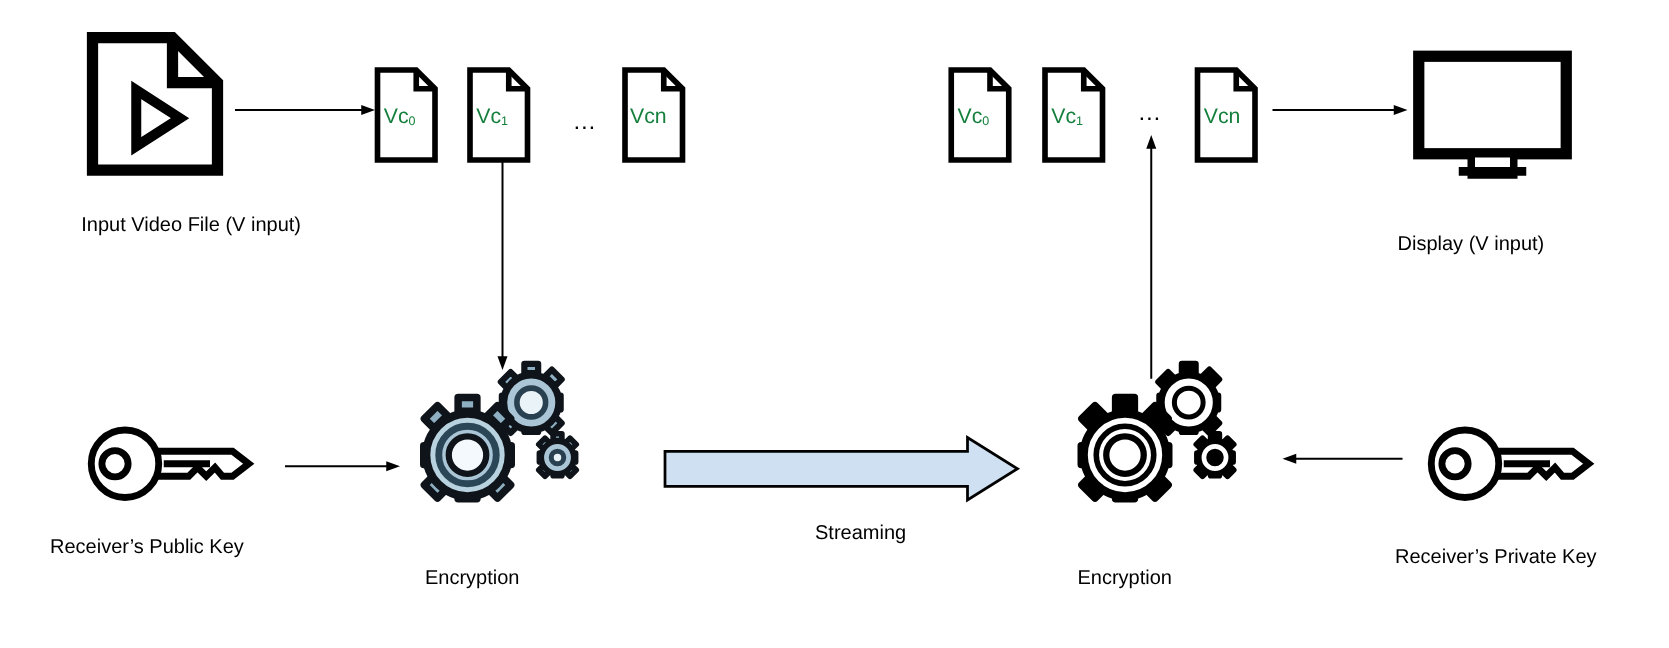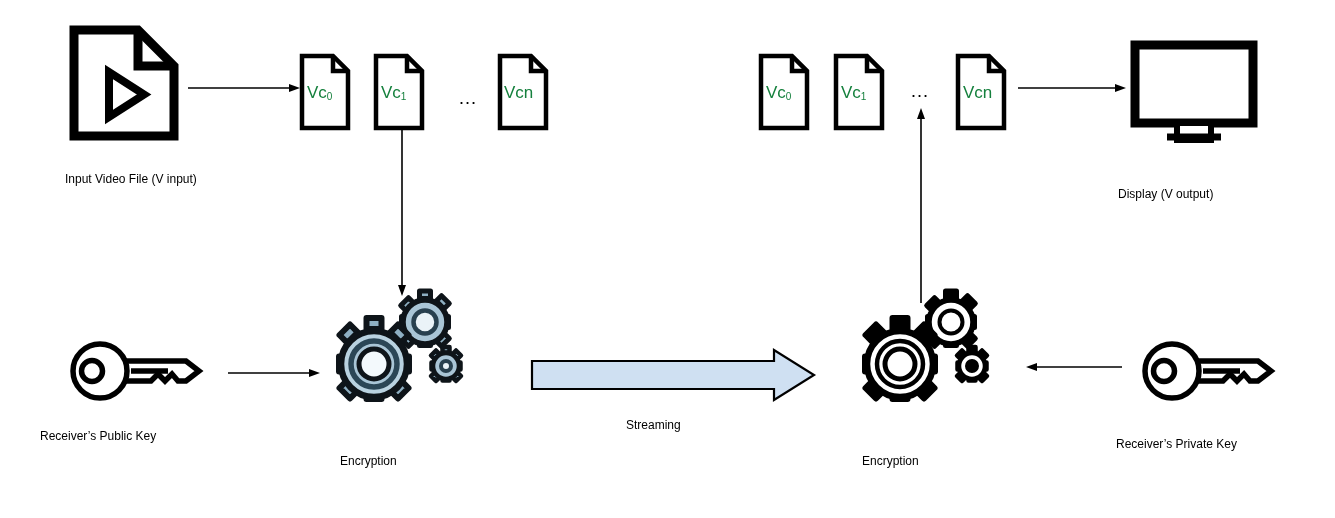--- a/index.html
+++ b/index.html
@@ -13,21 +13,21 @@
   }
   #stage {
     position: relative;
     width: 1335px;
     height: 518px;
     background: #ffffff;
     overflow: hidden;
   }
   .abs { position: absolute; }
   .label {
-    font-size: 12px;
+    font-size: 16px;
     color: #000000;
     white-space: nowrap;
     line-height: 1;
   }
   .chunk-label {
     font-size: 17px;
     line-height: 1;
     white-space: nowrap;
     color: #15803d;
   }
@@ -147,21 +147,21 @@
     </svg>
   </div>
 
   <div class="abs" style="left:1130px; top:40px;">
     <svg width="128" height="100" viewBox="0 0 128 100">
       <rect x="5" y="5" width="118" height="78" fill="#ffffff" stroke="#000000" stroke-width="9"></rect>
       <rect x="47" y="83" width="34" height="17" fill="#ffffff" stroke="#000000" stroke-width="6"></rect>
       <line x1="37" y1="97" x2="91" y2="97" stroke="#000000" stroke-width="7" stroke-linecap="butt"></line>
     </svg>
   </div>
-  <div class="abs label" style="left:1118px; top:188px;">Display (V output)</div>
+  <div class="abs label" style="left:1118px; top:188px;">Display (V input)</div>
 
   <div class="abs" style="left:68px; top:340px;">
     <svg width="140" height="62" viewBox="0 0 140 62">
       <g fill="none" stroke="#000000" stroke-width="5.5" stroke-linejoin="miter" stroke-linecap="butt">
         <circle cx="32" cy="31" r="27"></circle>
         <circle cx="24" cy="31" r="10.5"></circle>
         <path d="M58 21 H118 L131 31 L118 41 H110 L104 34 L97 41 L90 34 L83 41 H58"></path>
         <line x1="63" y1="31" x2="100" y2="31"></line>
       </g>
     </svg>
@@ -226,21 +226,21 @@
       </g>
     </svg>
   </div>
   <div class="abs label" style="left:340px; top:455px;">Encryption</div>
 
   <div class="abs" style="left:530px; top:348px;">
     <svg width="286" height="54" viewBox="0 0 286 54">
       <path d="M2 13 H244 V2 L284 27 L244 52 V41 H2 Z" fill="#cfe0f2" stroke="#000000" stroke-width="2.2" stroke-linejoin="miter"></path>
     </svg>
   </div>
-  <div class="abs label" style="left:626px; top:419px;">Streaming</div>
+  <div class="abs label" style="left:652px; top:419px;">Streaming</div>
 
   <div class="abs" style="left:848px; top:288px;">
     <svg width="152" height="112" viewBox="0 0 152 112">
 
       <g transform="translate(103,34)">
         <path d="M-5.5,-31 L5.5,-31 L5.5,-23.5 L-5.5,-23.5 Z
                  M16.5,-26.3 L24.3,-18.5 L19,-13.2 L11.2,-21 Z
                  M23.5,-5.5 L23.5,5.5 L16,5.5 L16,-5.5 Z
                  M24.3,16.5 L16.5,24.3 L11.2,19 L19,11.2 Z
                  M5.5,23.5 L-5.5,23.5 L-5.5,16 L5.5,16 Z

